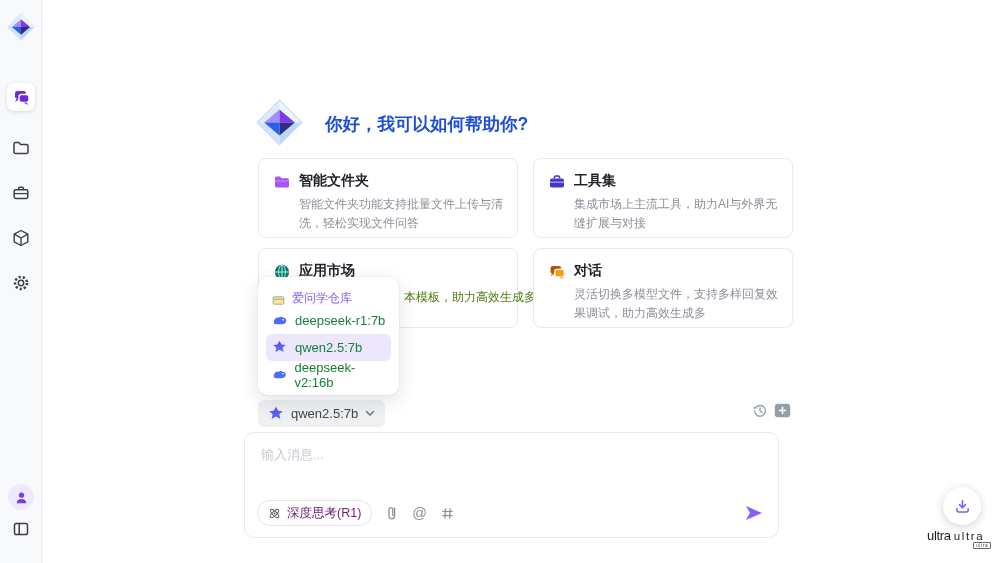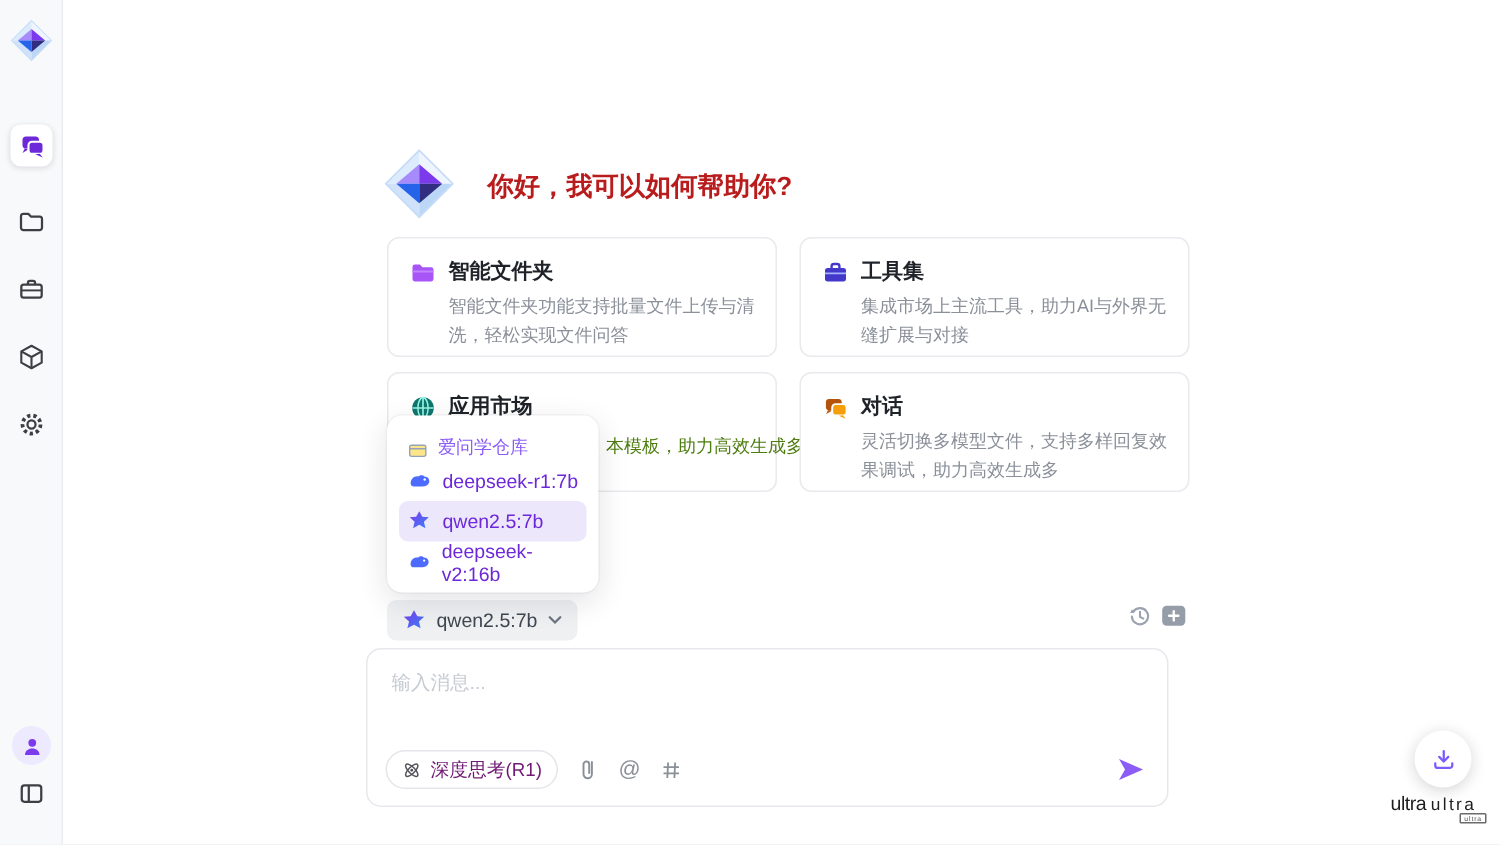--- a/index.html
+++ b/index.html
@@ -12,39 +12,39 @@
              background:#f8f9fa; border-right:1px solid #ececf0; }
   .side-logo { position:absolute; left:7px; top:13px; width:28px; height:28px; }
   .side-item { position:absolute; left:7px; width:28px; height:28px; display:flex;
                align-items:center; justify-content:center; border-radius:7px; cursor:pointer; }
   .side-item.active { background:#fff; box-shadow:0 1px 4px rgba(20,20,40,.14); }
   .avatar-circle { position:absolute; left:8px; top:484px; width:26px; height:26px; border-radius:50%;
                    background:#ede9fe; display:flex; align-items:center; justify-content:center; cursor:pointer; }
 
   
   .hero-logo { position:absolute; left:256px; top:99px; width:47px; height:47px; }
-  .greeting  { position:absolute; left:325px; top:112px; font-size:17.5px; font-weight:bold; color:#b91c1c; }
+  .greeting  { position:absolute; left:325px; top:112px; font-size:17.5px; font-weight:bold; color:#1d4ed8; }
 
   
   .card { position:absolute; width:260px; height:80px; background:#fff;
           border:1px solid #e9e9ee; border-radius:8px; cursor:pointer; }
   .card-icon  { position:absolute; left:14px; top:14px; width:18px; height:18px; }
   .card-title { position:absolute; left:40px; top:13px; font-size:14px; font-weight:bold; color:#1f2329; }
   .card-desc  { position:absolute; left:40px; right:12px; top:36px; font-size:12px;
                 line-height:1.55; color:#8a8f99; }
   .card-desc-frag { position:absolute; left:145px; top:40px; font-size:12px; color:#4d7c0f; white-space:nowrap; }
 
   
   .dropdown { position:absolute; left:258px; top:277px; width:141px; height:118px;
               background:#fff; border-radius:10px; padding:8px;
               box-shadow:0 6px 20px rgba(25,25,50,.12), 0 0 0 1px rgba(0,0,0,.03); z-index:20; }
   .dd-header { height:22px; display:flex; align-items:flex-end; gap:7px; padding-left:6px;
                font-size:12px; color:#8b5cf6; }
   .dd-item { height:27px; display:flex; align-items:center; gap:8px; padding-left:6px;
-             font-size:13px; color:#6d28d9; border-radius:6px; cursor:pointer; }
+             font-size:13px; color:#15803d; border-radius:6px; cursor:pointer; }
   .dd-item.selected { background:#ece7fb; }
 
   
   .model-chip { position:absolute; left:258px; top:400px; height:27px; padding:0 10px;
                 display:inline-flex; align-items:center; gap:7px; background:#eef0f2;
                 border-radius:6px; font-size:13px; color:#3f4752; cursor:pointer; }
   .tool-top-icon { position:absolute; cursor:pointer; }
 
   
   .input-box { position:absolute; left:244px; top:432px; width:535px; height:106px;

